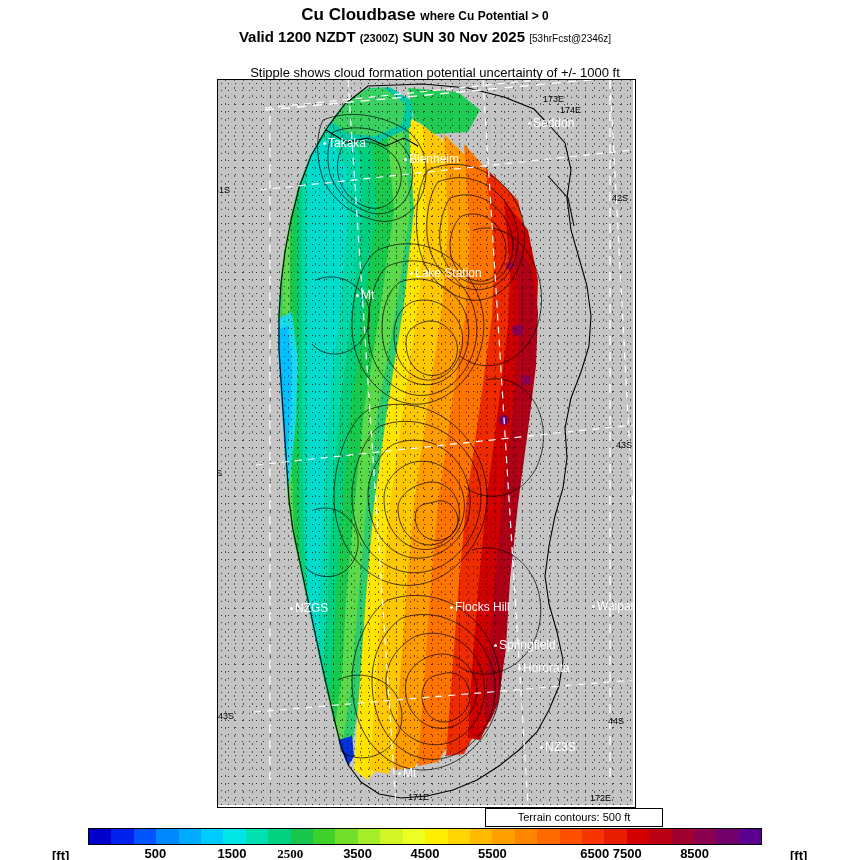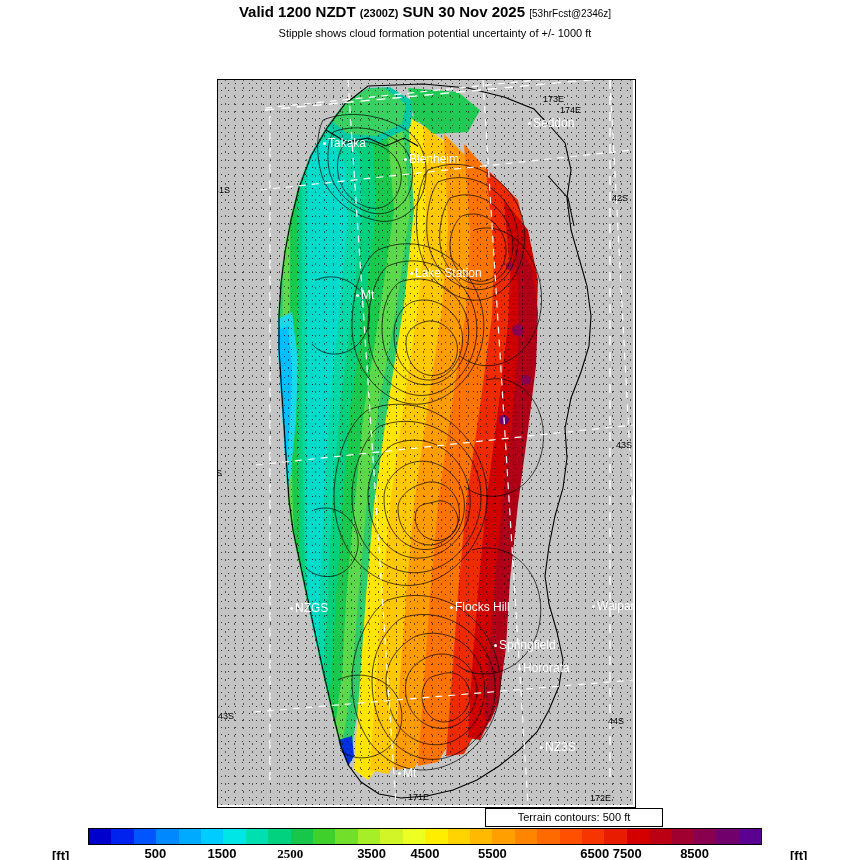--- a/index.html
+++ b/index.html
@@ -10,21 +10,21 @@
     position:relative;
     overflow:hidden;
   }
   
   #header{position:absolute;left:0;top:0;width:850px;height:70px;text-align:center;}
   #title-line{margin-top:5px;font-size:17px;font-weight:bold;color:#000;letter-spacing:0px;}
   #title-line .sub{font-size:12px;font-weight:bold;}
   #valid-line{margin-top:3px;font-size:15px;font-weight:bold;color:#000;}
   #valid-line .small{font-size:11px;font-weight:bold;}
   #valid-line .brack{font-size:10px;font-weight:normal;}
-  #stipple-line{margin-top:7px;font-size:11px;color:#000;padding-left:20px;}
+  #stipple-line{margin-top:20px;font-size:13px;color:#000;padding-left:20px;}
 
   
   #map-frame{
     position:absolute;left:217px;top:79px;width:417px;height:727px;
     border:1px solid #000;background:#ffffff;overflow:hidden;
   }
   #map-inner{position:absolute;left:0;top:0;width:415px;height:725px;border-radius:25px;}
   .sea{position:absolute;left:0;top:0;width:415px;height:725px;background:#c4c4c4;}
 
   
@@ -66,20 +66,24 @@
   #cbar-labels span{
     position:absolute;font-size:13px;font-weight:bold;color:#000;transform:translateX(-50%);
   }
   .ft-left{position:absolute;left:52px;top:22px;font-size:13px;font-weight:bold;color:#000;}
   .ft-right{position:absolute;left:790px;top:22px;font-size:13px;font-weight:bold;color:#000;}
 </style>
 </head>
 <body>
 
 <div id="header">
+  <div id="title-line">
+    <span>Cu Cloudbase</span>
+    <span class="sub">where Cu Potential &gt; 0</span>
+  </div>
   <div id="valid-line">
     <span>Valid 1200 NZDT</span>
     <span class="small">(2300Z)</span>
     <span>SUN 30 Nov 2025</span>
     <span class="brack">[53hrFcst@2346z]</span>
   </div>
   <div id="stipple-line">Stipple shows cloud formation potential uncertainty of +/- 1000 ft</div>
 </div>
 
 <div id="map-frame">
@@ -271,22 +275,22 @@
       <div class="sw" style="background: rgb(232, 28, 0);"></div>
       <div class="sw" style="background: rgb(212, 0, 0);"></div>
       <div class="sw" style="background: rgb(187, 0, 20);"></div>
       <div class="sw" style="background: rgb(160, 0, 48);"></div>
       <div class="sw" style="background: rgb(136, 0, 78);"></div>
       <div class="sw" style="background: rgb(114, 0, 108);"></div>
       <div class="sw" style="background: rgb(91, 0, 144);"></div>
     </div>
   <div id="cbar-labels">
       <span style="left: 67.4px;">500</span>
-      <span style="left: 134px;">1500</span>
+      <span style="left: 144px;">1500</span>
       <span style="left: 202.2px; font-family: Liberation Serif, serif;">2500</span>
-      <span style="left: 269.6px; margin-left: 14px;">3500</span>
+      <span style="left: 269.6px;">3500</span>
       <span style="left: 337px;">4500</span>
       <span style="left: 404.4px;">5500</span>
       <span style="left: 471.8px; margin-left: 35px;">6500</span>
       <span style="left: 539.2px;">7500</span>
       <span style="left: 606.6px;">8500</span>
     </div>
 </div>
 
 </body></html>

